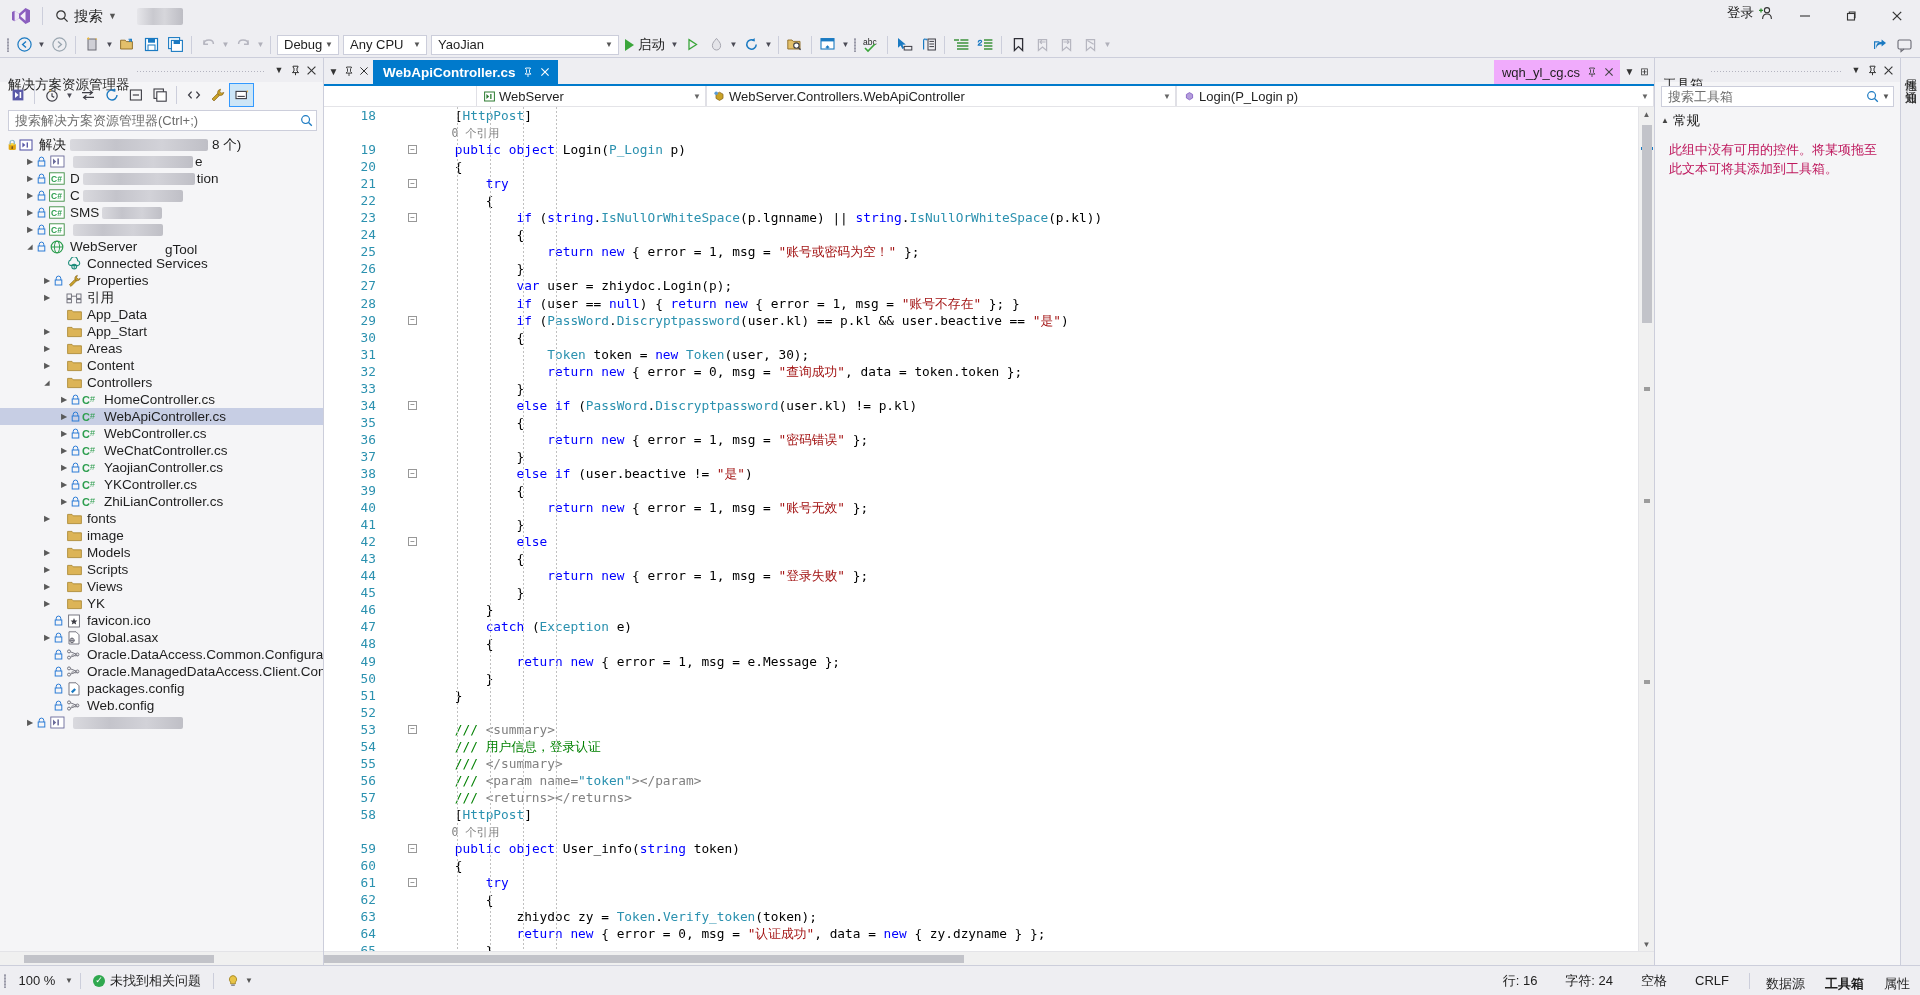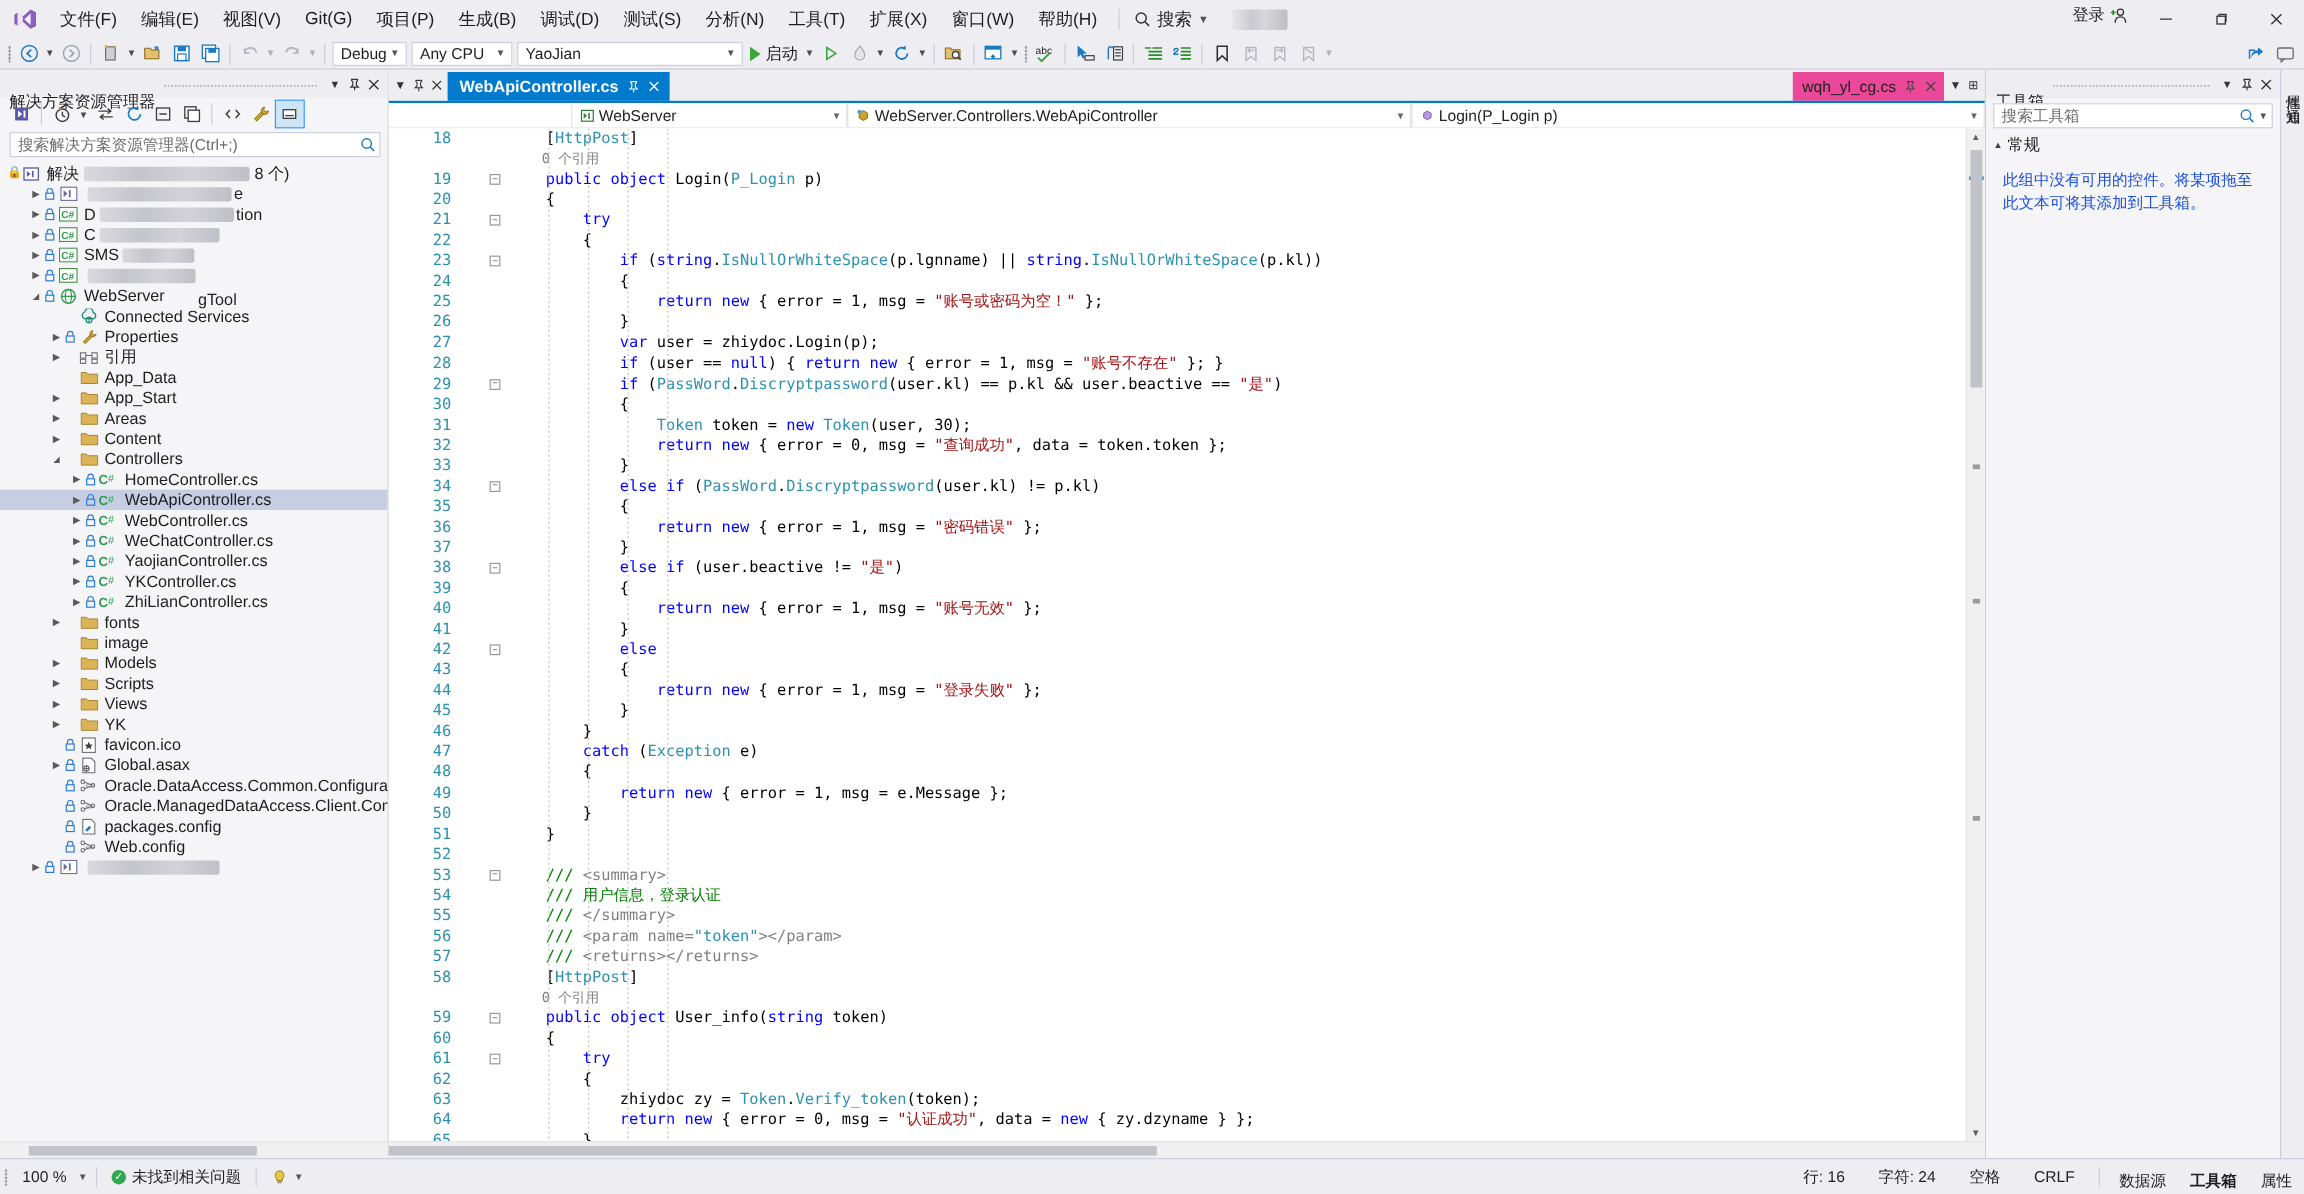--- a/index.html
+++ b/index.html
@@ -101,21 +101,21 @@
   .tab-left-tools { display:flex; align-items:center; height:26px; padding:0 2px; }
   .tlt { width:15px; height:22px; display:flex; align-items:center; justify-content:center; font-size:10px; color:#333; }
   .tab {
     height:24px; display:flex; align-items:center; gap:7px; padding:0 8px 0 10px;
     background:#007ACC; color:#fff; font-size:13.5px; font-weight:bold;
   }
   .tab .pin, .tab .x { font-size:11px; font-weight:normal; }
   .tabrow-fill { flex:1; height:26px; }
   .tab-inactive {
     height:24px; display:flex; align-items:center; gap:7px; padding:0 6px 0 8px;
-    background:#ec4899; color:#1E1E1E; font-size:13px;
+    background:#f0abfc; color:#1E1E1E; font-size:13px;
   }
   .underline-blue { height:2px; background:#007ACC; }
 
   .navbar-row { height:21px; display:flex; align-items:stretch; background:#fff; border-bottom:1px solid #E4E4E8; }
   .nav-gutter { width:152px; min-width:152px; background:#fff; border-right:0; }
   .nav-combo { display:flex; align-items:center; border:1px solid #E0E0E6; border-top:0; border-bottom:0;
                font-size:13px; padding:0 2px 0 4px; background:#fff; overflow:hidden; }
   .nav-combo .ico { width:16px; display:flex; align-items:center; justify-content:center; }
   .nav-combo .txt { flex:1; white-space:nowrap; overflow:hidden; padding-left:2px; }
   .nav-combo .cc { width:12px; text-align:center; font-size:8px; color:#666; }
@@ -157,21 +157,21 @@
 
   .ed-hscroll { height:14px; background:#F0F0F0; border-top:1px solid #E4E4E8; position:relative; }
   .ed-hscroll .thumb { position:absolute; left:0; top:3px; height:8px; background:#C2C3C9; }
 
   
   .toolbox { width:246px; min-width:246px; display:flex; flex-direction:column; background:#F5F5F7; border-left:1px solid #CCCEDB; }
   .tbx-search { margin:4px 6px; height:21px; border:1px solid #CCCEDB; background:#fff; display:flex; align-items:center; padding:0 2px 0 6px; }
   .tbx-search .txt { flex:1; font-size:13px; color:#6D6D6D; }
   .tbx-group { display:flex; align-items:center; height:19px; padding-left:6px; font-size:13.5px; }
   .tbx-group .arr { width:12px; font-size:8px; color:#444; }
-  .tbx-msg { padding:10px 14px 0 14px; font-size:13px; line-height:19px; color:#1d4ed8; }
+  .tbx-msg { padding:10px 14px 0 14px; font-size:13px; line-height:19px; color:#be185d; }
 
   
   .vstrip { width:20px; min-width:20px; background:#EEEEF2; border-left:1px solid #CCCEDB;
             display:flex; flex-direction:column; align-items:center; padding-top:6px; }
   .vstrip .vtab { writing-mode:vertical-rl; font-size:12px; padding:6px 2px; color:#1E1E1E; }
 
   
   .statusbar { height:30px; min-height:25px; background:#EEEEF2; border-top:1px solid #CCCEDB;
                display:flex; align-items:center; font-size:13px; position:relative; }
   .sb-zoom { width:54px; text-align:center; }
@@ -195,35 +195,20 @@
 <div id="app">
 
   <div class="titlebar">
     <div class="vs-logo">
       <svg width="20" height="20" viewBox="0 0 20 20">
         <path d="M14.5 2 L19 4.2 V15.8 L14.5 18 L8 12.2 L3.6 15.3 L1 14 V6 L3.6 4.7 L8 7.8 Z" fill="#8B5FBF"></path>
         <path d="M3.6 4.7 L3.6 15.3 L8 12.2 L8 7.8 Z" fill="#fff" opacity="0.85"></path>
         <path d="M14.5 5.2 L9.2 10 L14.5 14.8 Z" fill="#fff" opacity="0.9"></path>
       </svg>
     </div>
-    <div class="menu-list">
-      <div class="menu-item">文件(F)</div>
-      <div class="menu-item">编辑(E)</div>
-      <div class="menu-item">视图(V)</div>
-      <div class="menu-item">Git(G)</div>
-      <div class="menu-item">项目(P)</div>
-      <div class="menu-item">生成(B)</div>
-      <div class="menu-item">调试(D)</div>
-      <div class="menu-item">测试(S)</div>
-      <div class="menu-item">分析(N)</div>
-      <div class="menu-item">工具(T)</div>
-      <div class="menu-item">扩展(X)</div>
-      <div class="menu-item">窗口(W)</div>
-      <div class="menu-item">帮助(H)</div>
-    </div>
     <div class="menu-sep-v"></div>
     <div class="search-box">
       <span>
         <svg width="14" height="14" viewBox="0 0 14 14">
             <circle cx="6" cy="6" r="4.2" fill="none" stroke="#333" stroke-width="1.2"></circle>
             <line x1="9.1" y1="9.1" x2="12.6" y2="12.6" stroke="#333" stroke-width="1.3"></line>
           </svg>
       </span>
       <span>搜索</span>
       <span class="caret">▼</span>

